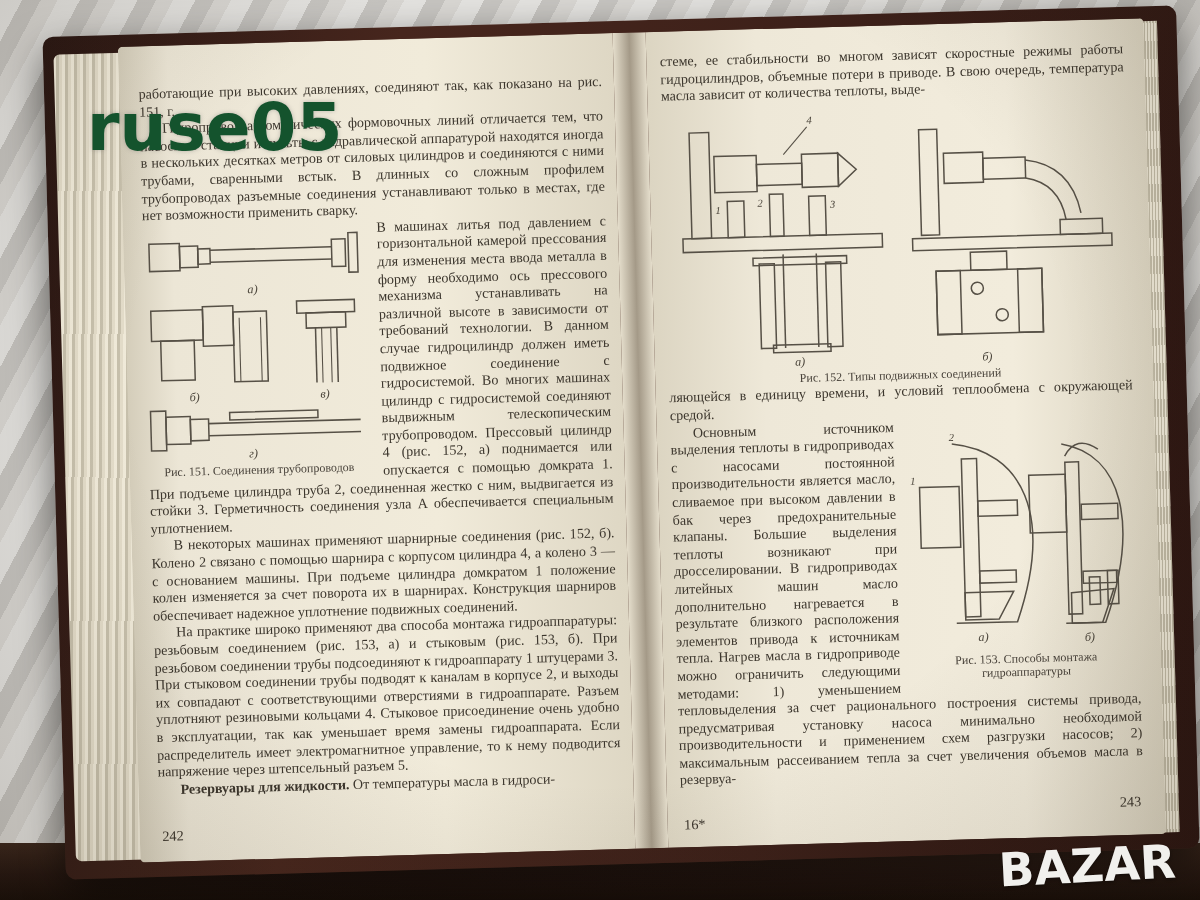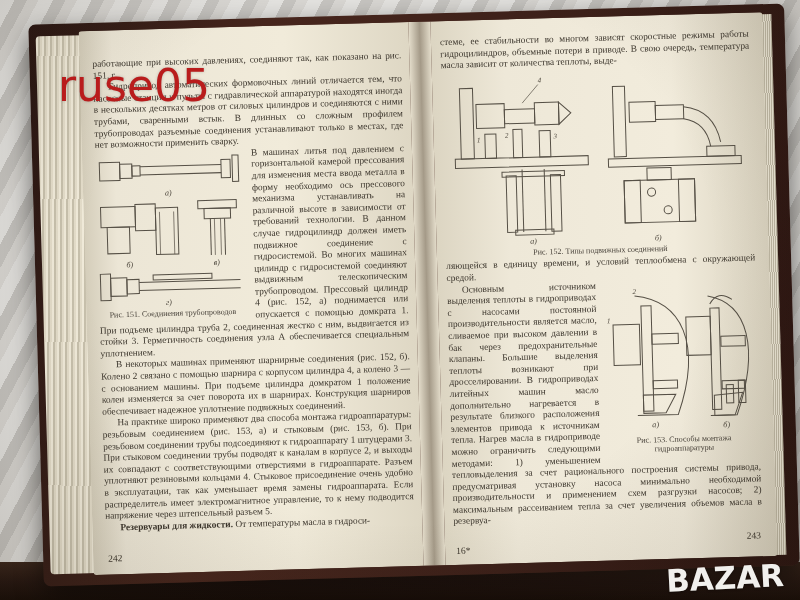--- a/index.html
+++ b/index.html
@@ -35,22 +35,22 @@
   .fig-left{float:left;width:147px;margin:3px 9px 2px 0;}
   .fig-right{float:right;width:152px;margin:2px 0 2px 8px;}
   .fig-center{clear:both;width:302px;margin:3px auto 2px auto;}
   .fig svg{display:block;width:100%;height:auto;}
   .caption{font-size:8px;line-height:9.5px;text-align:center;color:#48423a;margin-top:2px;}
   .pgnum{position:absolute;font-size:9.5px;color:#3c362d;}
   .pg-242{left:15px;bottom:9px;}
   .pg-sig{left:11px;bottom:7px;}
   .pg-243{right:16px;bottom:14px;}
   .wm-top{position:absolute;left:58px;top:64px;z-index:7;
-    font-family:"DejaVu Sans",sans-serif;font-weight:normal;font-size:44px;line-height:1;
-    color:#b91c1c;text-shadow:0 0 3px rgba(90,90,90,.35);letter-spacing:0;}
+    font-family:"DejaVu Sans",sans-serif;font-weight:bold;font-size:44px;line-height:1;
+    color:#14532d;text-shadow:0 0 3px rgba(90,90,90,.35);letter-spacing:0;}
   .wm-bottom{position:absolute;right:16px;bottom:6px;z-index:7;transform:rotate(-3deg);
     font-family:"DejaVu Sans",sans-serif;font-weight:900;font-size:31px;line-height:1;
     color:#f1f0ed;letter-spacing:0;text-shadow:0 1px 2px rgba(0,0,0,.35);}
   .vignette{position:absolute;inset:0;z-index:6;pointer-events:none;
     background:radial-gradient(ellipse at 50% 42%,rgba(255,250,235,0) 55%,rgba(40,30,15,.16) 100%);}
   svg text{font-family:"Liberation Serif",serif;font-style:italic;fill:#4a443a;}
   svg .ln{stroke:#565046;stroke-width:1;fill:none;}
   svg .th{stroke:#565046;stroke-width:.7;fill:none;}
 </style>
 </head>

